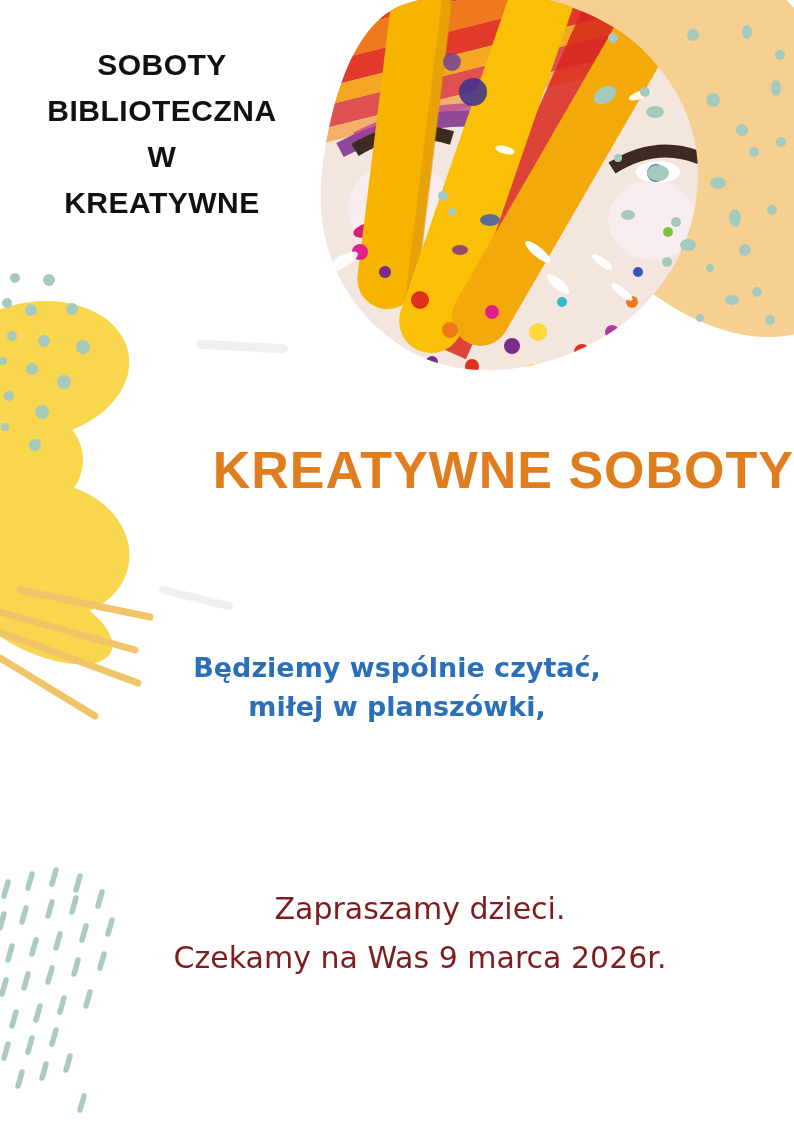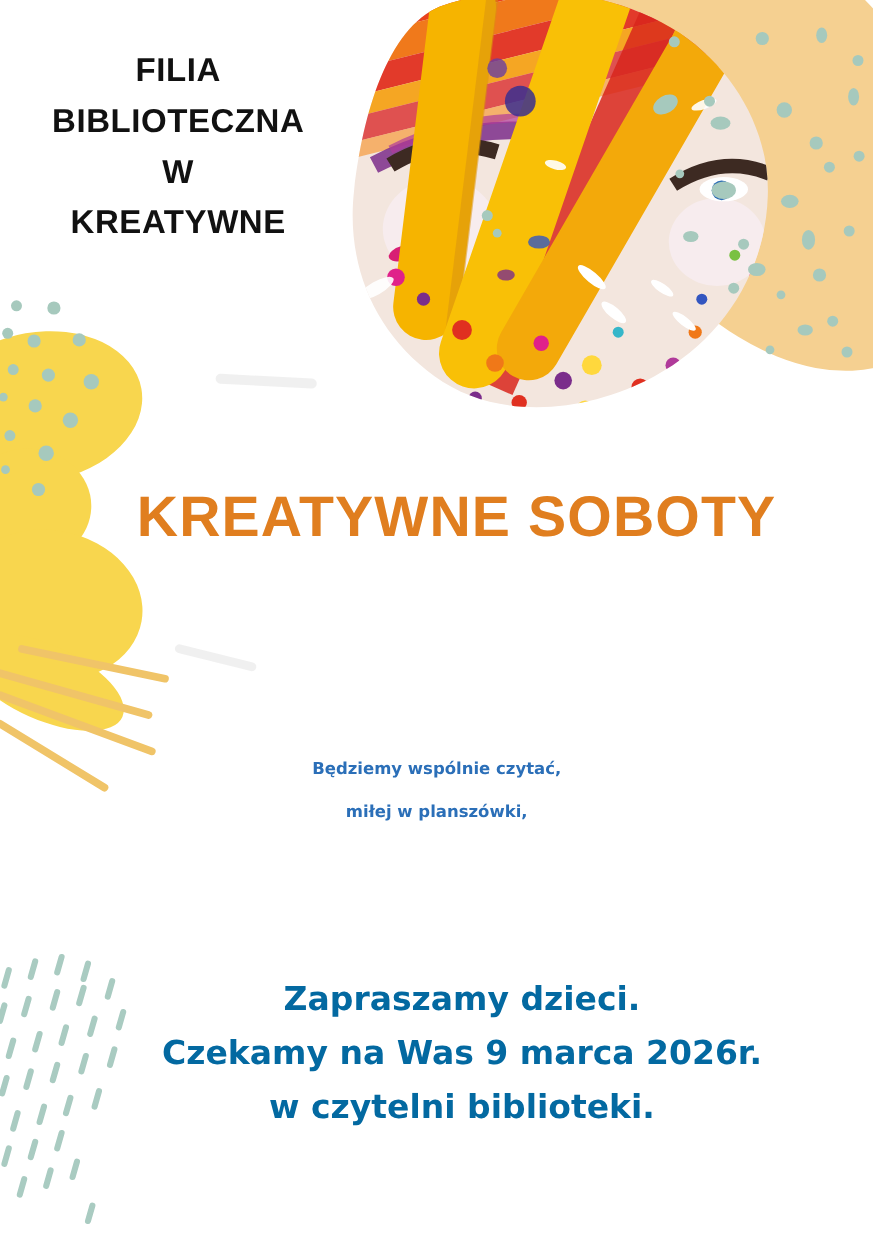--- a/index.html
+++ b/index.html
@@ -26,51 +26,50 @@
   
   .decor-left{left:0;top:255px;width:260px;height:480px;}
   .decor-rain{left:0;top:860px;width:170px;height:263px;}
 
   .smudge{background:rgba(130,130,130,.12);border-radius:8px;}
   .smudge.a{left:196px;top:342px;width:92px;height:9px;transform:rotate(3deg);}
   .smudge.b{left:158px;top:594px;width:76px;height:8px;transform:rotate(14deg);}
 
   
   .title-block{
-    left:36px;top:424px;width:758px;text-align:center;
+    left:36px;top:424px;width:758px;text-align:right;
     font-family:"Liberation Sans", sans-serif;
     font-weight:900;font-size:52px;line-height:92px;
     color:#e07e1f;letter-spacing:1px;
   }
 
   
   .desc-block{
     left:0;top:648px;width:794px;text-align:center;
-    font-weight:700;font-size:15px;line-height:39px;
+    font-weight:700;font-size:27px;line-height:39px;
     color:#2b6fb8;
-    margin-top:32px;
   }
   .desc-block .gap{margin-top:4px;}
 
   
   .invite-block{
     left:46px;top:884px;width:748px;text-align:center;
-    font-weight:700;font-size:30px;line-height:49px;
-    color:#0369a1;
+    font-weight:400;font-size:30px;line-height:49px;
+    color:#7f1d1d;
   }
   .line{white-space:nowrap;}
 </style>
 </head>
 <body>
 
 <div class="abs smudge a"></div>
 <div class="abs smudge b"></div>
 
 <div class="abs org-block">
-  <div class="line">FILIA</div>
+  <div class="line">SOBOTY</div>
   <div class="line">BIBLIOTECZNA</div>
   <div class="line">W</div>
   <div class="line">KREATYWNE</div>
 </div>
 
 <svg class="abs hero" width="494" height="400" viewBox="0 0 494 400" aria-hidden="true">
   <defs>
     <clipPath id="pclip">
       <path d="M100 6 C160 -16 250 -14 318 30 C368 64 400 120 398 178
                C396 246 358 308 295 342 C230 377 150 382 95 342
@@ -269,14 +268,13 @@
 </div>
 
 <div class="abs desc-block">
   <div class="line">Będziemy wspólnie czytać,</div>
   <div class="line">miłej w planszówki,</div>
 </div>
 
 <div class="abs invite-block">
   <div class="line">Zapraszamy dzieci.</div>
   <div class="line">Czekamy na Was 9 marca 2026r.</div>
-  <div class="line">w czytelni biblioteki.</div>
 </div>
 
 </body></html>

